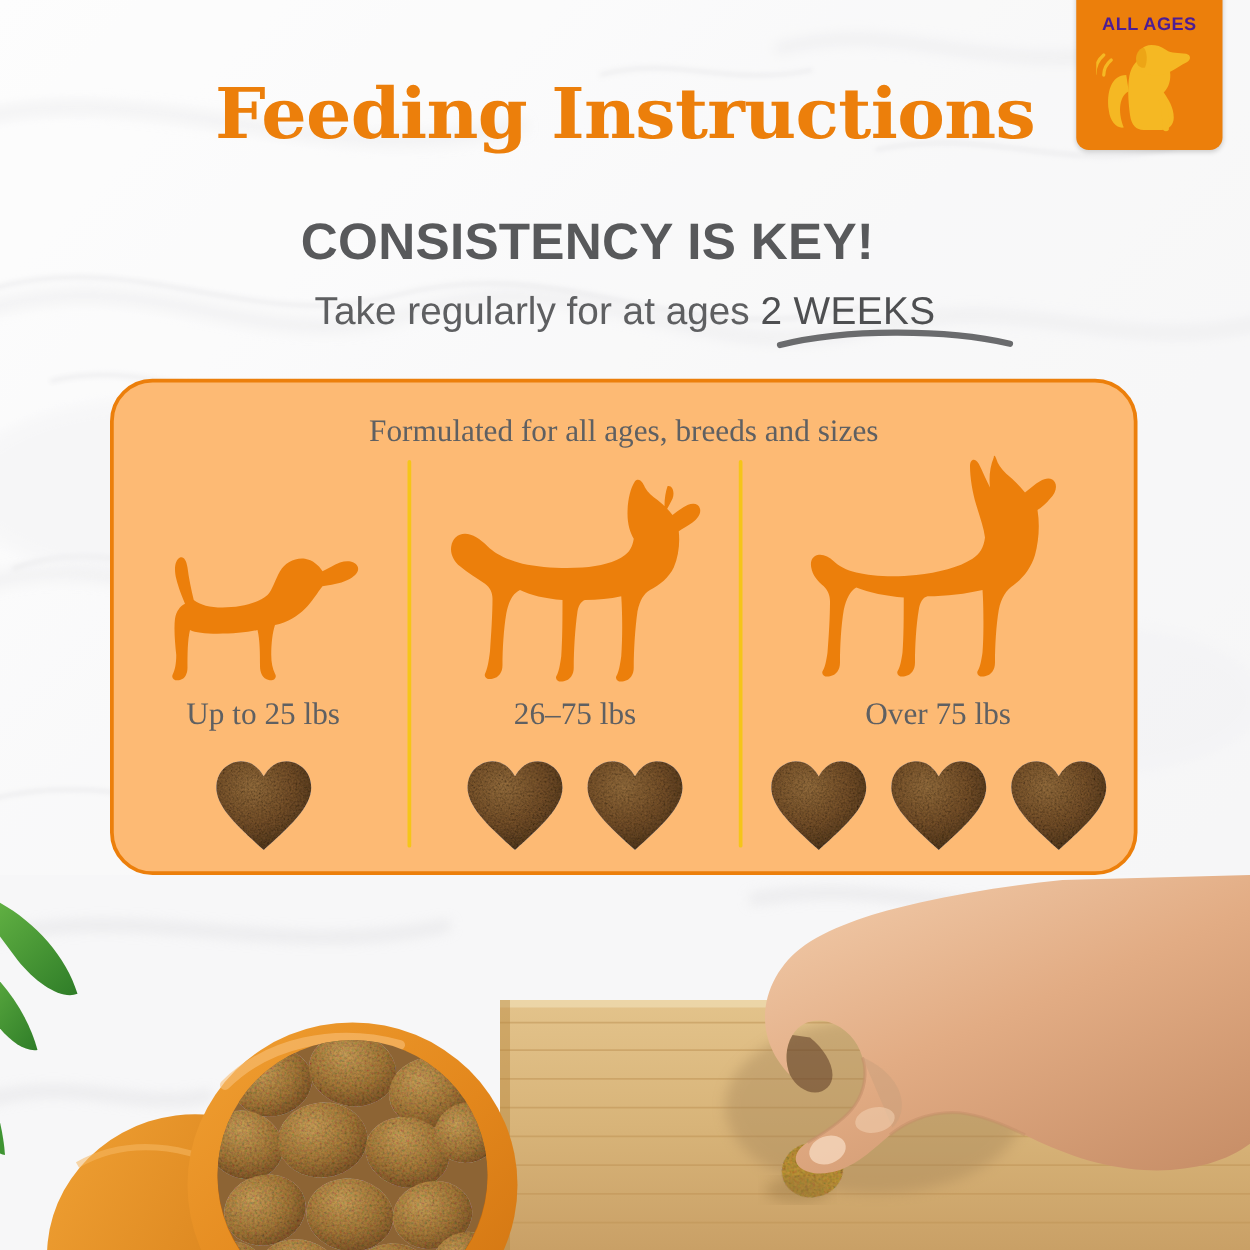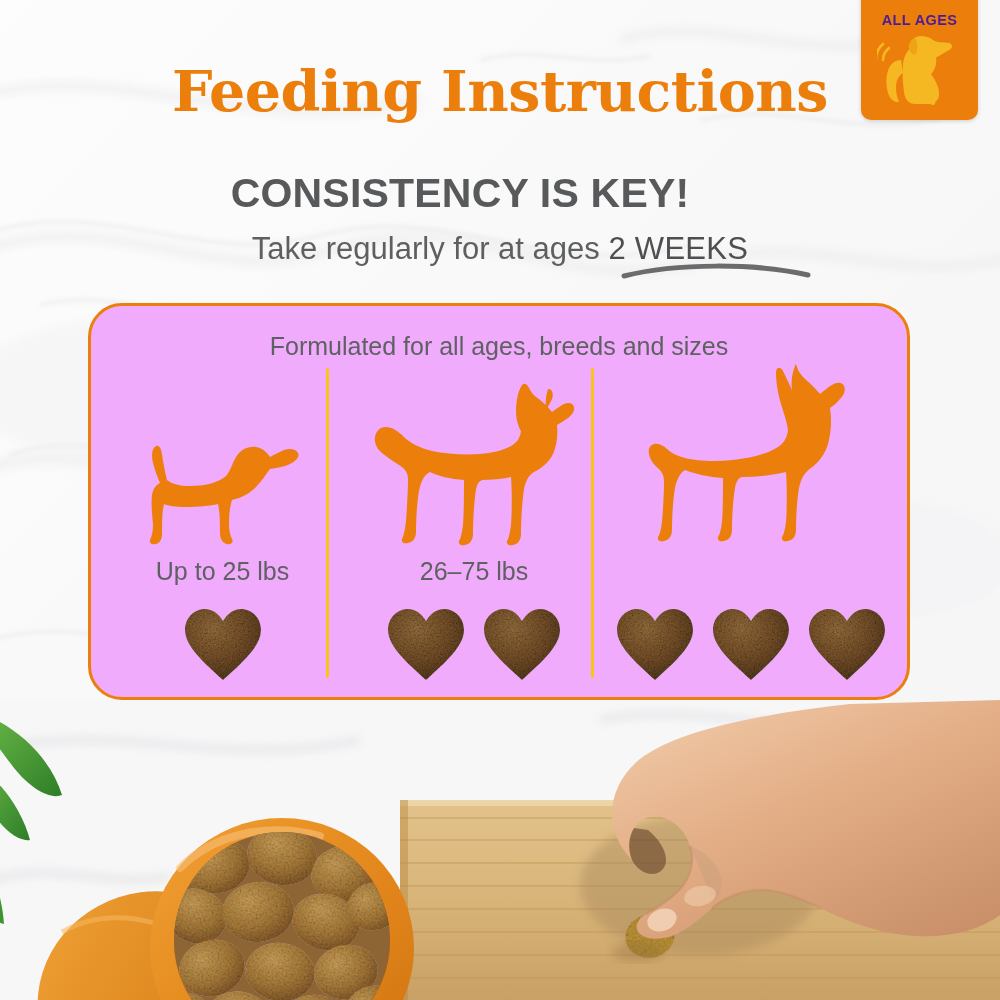--- a/index.html
+++ b/index.html
@@ -28,47 +28,48 @@
   .badge-dog{position:absolute;left:16px;top:44px;width:86px;height:80px;}
 
   
   .title{
     position:absolute;left:0;top:58px;width:1000px;text-align:center;
     font-family:"DejaVu Serif", serif;
     font-weight:bold;font-size:56px;color:#ec7f0b;letter-spacing:-.5px;
     transform:scaleX(1.02);
   }
   .subtitle{
-    position:absolute;left:0;top:170px;width:920px;text-align:center;
+    position:absolute;left:10px;top:170px;width:920px;text-align:center;
     font-size:41px;font-weight:bold;color:#58595b;letter-spacing:.2px;
   }
   .tagline-wrap{
     position:absolute;left:0;top:231px;width:1000px;text-align:center;
     font-size:31px;color:#5e5f61;white-space:nowrap;
   }
   .tagline-strong{font-weight:normal;color:#4e4f51;letter-spacing:.3px;}
   .swoosh{position:absolute;left:621px;top:259px;width:190px;height:22px;}
 
   
   .card{
     position:absolute;left:88px;top:303px;width:822px;height:397px;
-    background:#f0abfc;border:3px solid #ec7f0b;border-radius:34px;
+    background:#fdba74;border:3px solid #ec7f0b;border-radius:34px;
     box-sizing:border-box;
+    font-family:Liberation Serif, serif;
   }
   .card-caption{
     position:absolute;left:0;top:26px;width:100%;text-align:center;
     font-size:25px;color:#5f6062;
   }
   .divider{position:absolute;top:62px;width:3px;height:310px;background:#f5c518;border-radius:2px;}
   .divider.d1{left:235px;}
   .divider.d2{left:500px;}
 
   .col{position:absolute;top:60px;height:330px;}
-  .col.c1{left:16px;width:231px;}
-  .col.c2{left:238px;width:262px;padding-left:28px;}
+  .col.c1{left:4px;width:231px;}
+  .col.c2{left:238px;width:262px;}
   .col.c3{left:503px;width:313px;}
 
   .dog-slot{position:absolute;left:0;bottom:150px;width:100%;display:flex;align-items:flex-end;justify-content:center;}
   .wlabel{
     position:absolute;left:0;bottom:110px;width:100%;text-align:center;
     font-size:25px;color:#5f6062;white-space:nowrap;
   }
   .treats{
     position:absolute;left:0;bottom:14px;width:100%;
     display:flex;align-items:flex-end;justify-content:center;gap:12px;
@@ -278,20 +279,21 @@
             C74,176 77,178 81,177 C86,176 89,172 89,166 C89,152 90,136 92,124
             C93,118 95,114 99,113 C114,113 130,111 143,108
             C144,122 144,146 143,158 C142,165 141,170 139,173 C138,176 141,178 145,177
             C150,176 153,172 153,166 C153,152 154,136 156,124
             C158,114 162,108 168,104 C176,98 182,90 185,80 C188,69 189,56 187,44
             C190,42 194,39 197,35 C201,31 203,26 201,22 C199,18 194,18 189,21
             C185,23 181,27 177,30 C172,24 167,19 162,15 C158,11 155,7 154,3
             C153,0 152,0 152,2 Z"></path>
         </svg>
       </div>
+      <div class="wlabel">Over 75 lbs</div>
       <div class="treats">
         <svg class="treat" viewBox="0 0 84 78">
           <defs>
             <radialGradient id="tg4" cx="38%" cy="28%" r="78%">
               <stop offset="0%" stop-color="#9d7340"></stop>
                 <stop offset="55%" stop-color="#7c542b"></stop>
                 <stop offset="100%" stop-color="#52381c"></stop>
             </radialGradient>
             <filter id="grain4" x="-12%" y="-12%" width="124%" height="124%">
               <feTurbulence type="fractalNoise" baseFrequency="0.63" numOctaves="4" seed="33" result="n"></feTurbulence>

